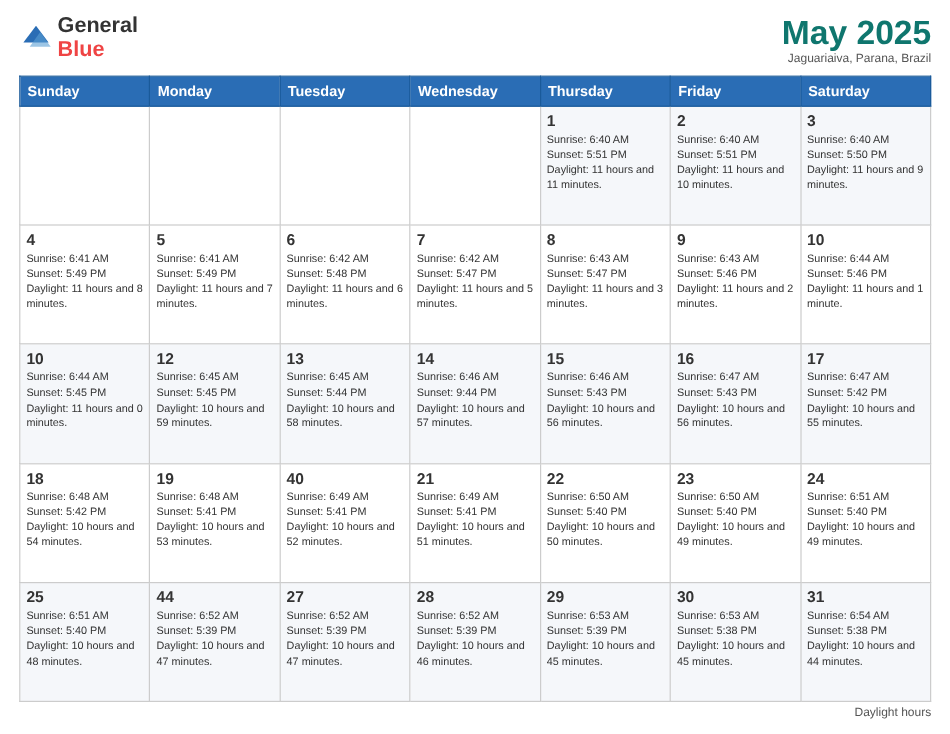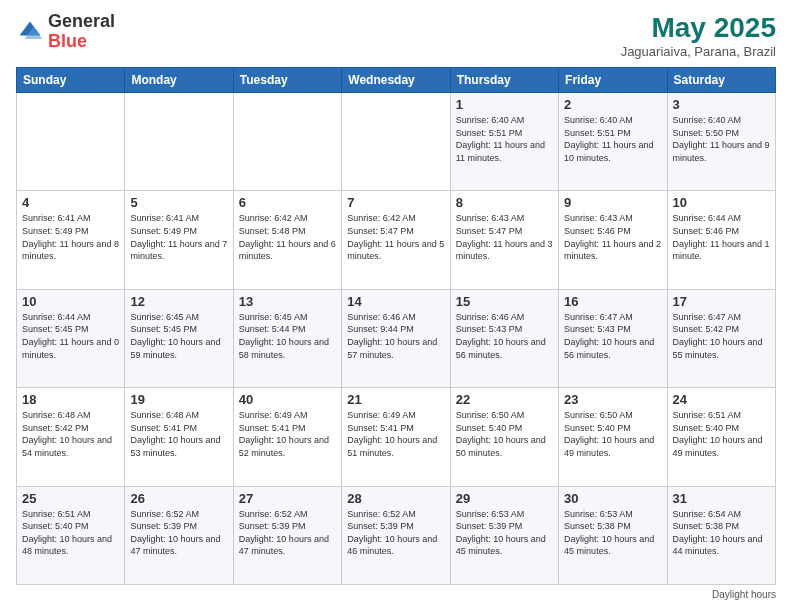--- a/index.html
+++ b/index.html
@@ -42,21 +42,21 @@
     }
     .title-block {
       text-align: right;
     }
     .month-title {
       font-size: 28px;
       font-weight: bold;
       color: #0f766e;
     }
     .subtitle {
-      font-size: 13px;
+      font-size: 10px;
       color: #555;
       text-align: right;
     }
     .calendar {
       flex: 1;
       border: 1px solid #ccc;
       border-collapse: collapse;
       width: 100%;
       table-layout: fixed;
     }
@@ -297,21 +297,21 @@
           </td>
         </tr>
         <tr>
           <td>
             <span class="day-number">25</span>
             <div class="day-info">Sunrise: 6:51 AM
 Sunset: 5:40 PM
 Daylight: 10 hours and 48 minutes.</div>
           </td>
           <td>
-            <span class="day-number">26</span>
+            <span class="day-number">44</span>
             <div class="day-info">Sunrise: 6:52 AM
 Sunset: 5:39 PM
 Daylight: 10 hours and 47 minutes.</div>
           </td>
           <td>
             <span class="day-number">27</span>
             <div class="day-info">Sunrise: 6:52 AM
 Sunset: 5:39 PM
 Daylight: 10 hours and 47 minutes.</div>
           </td>

